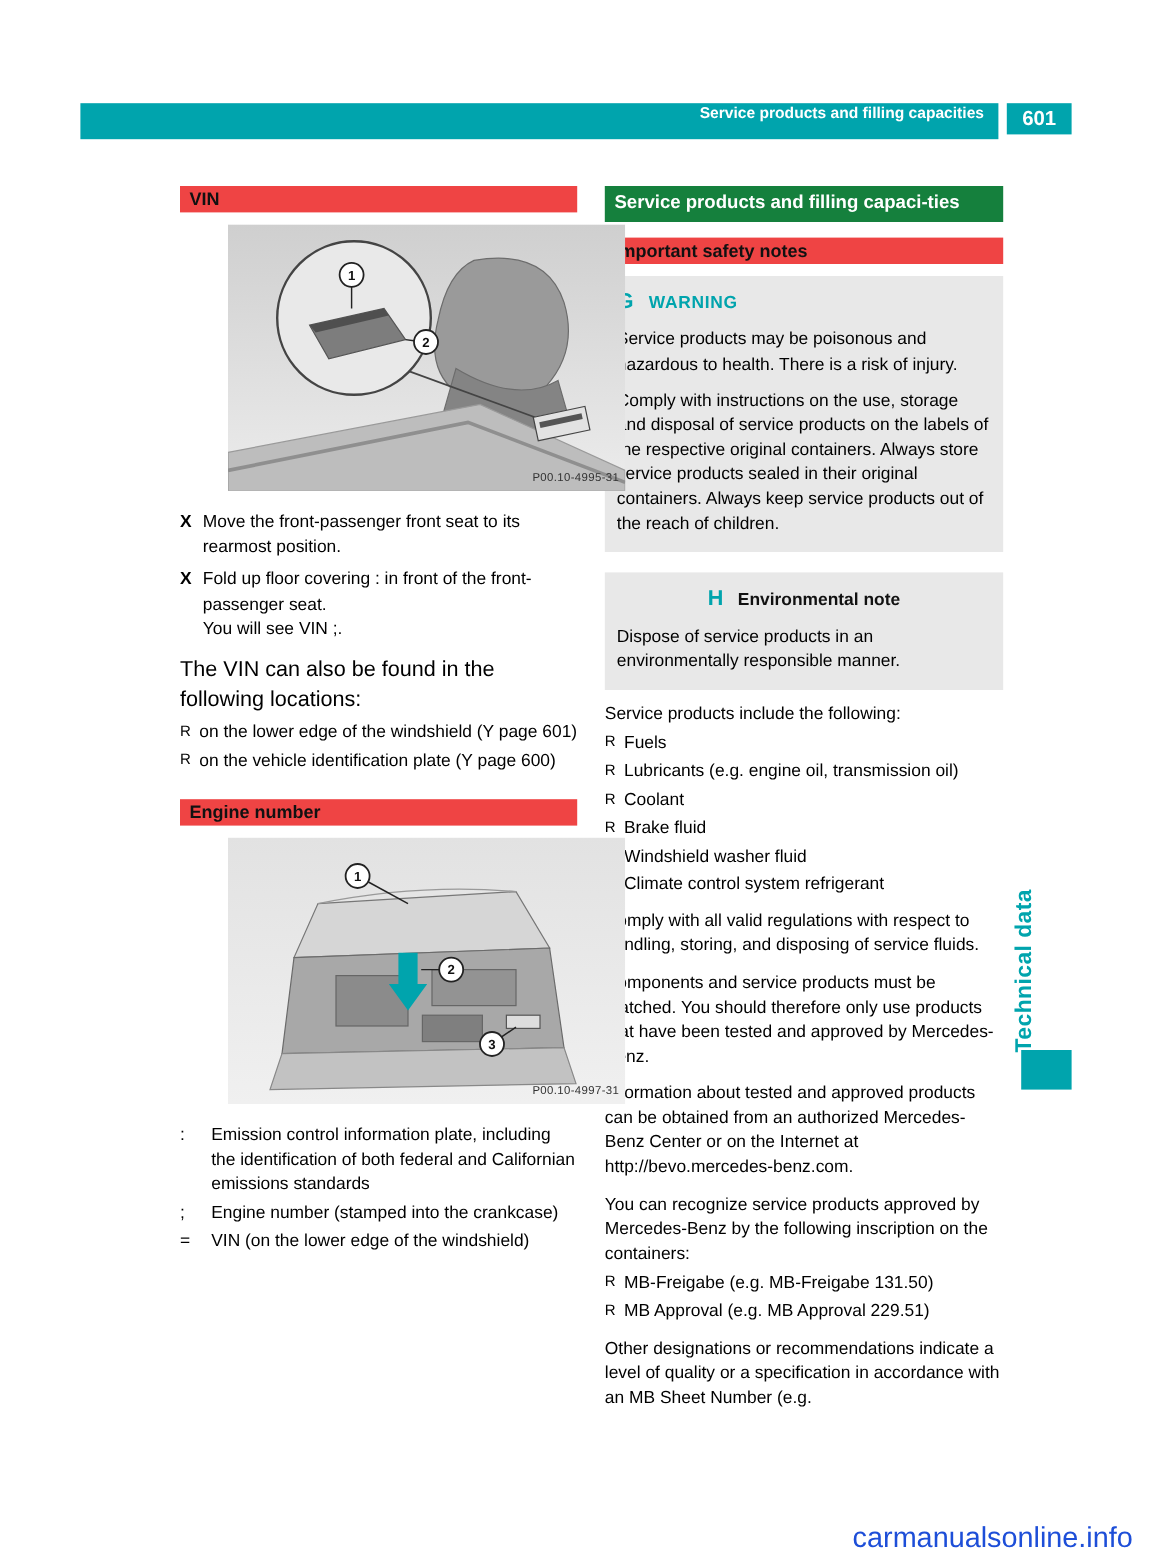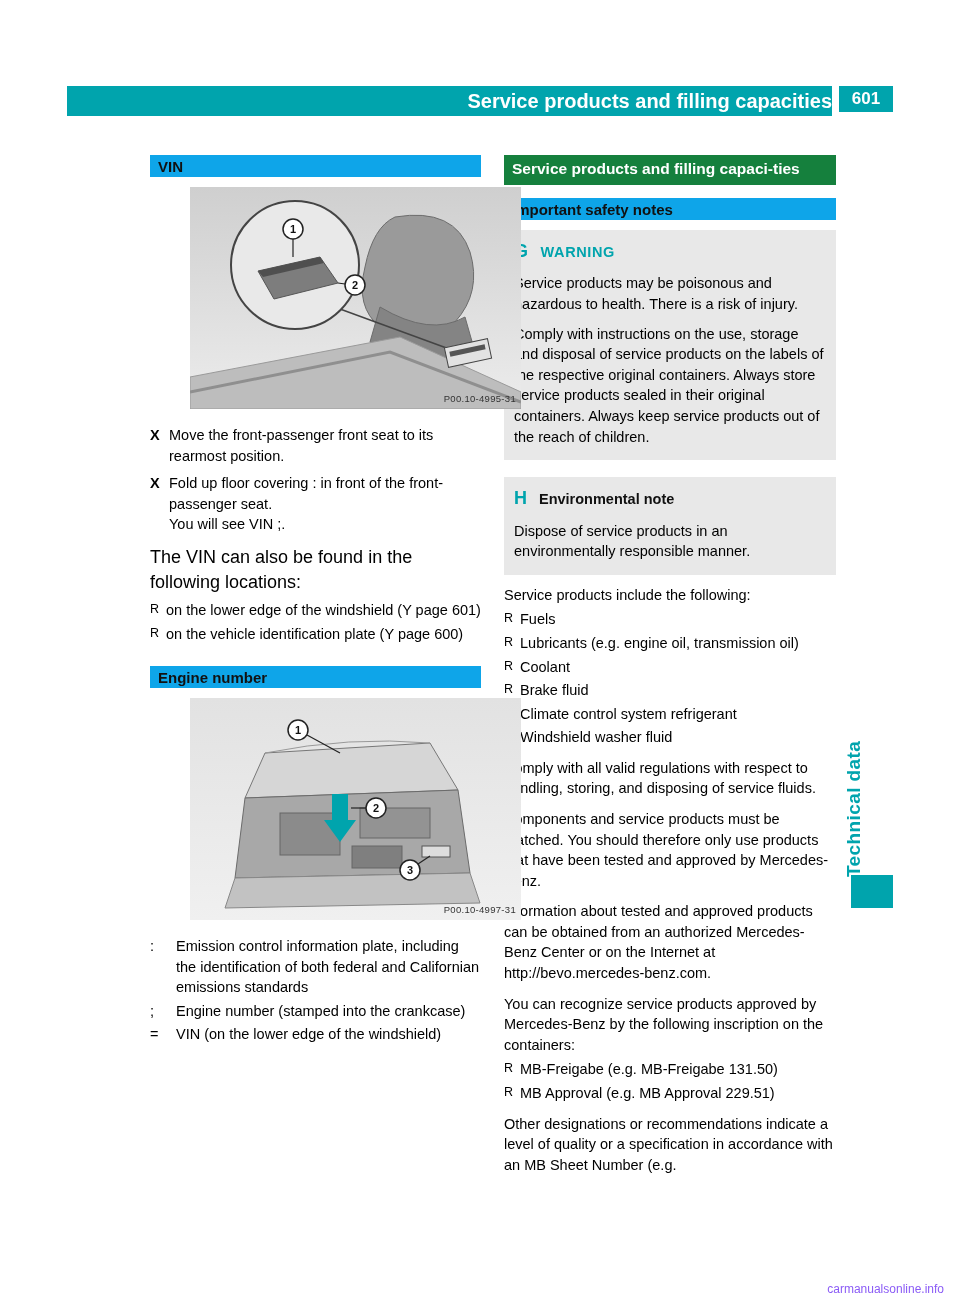--- a/index.html
+++ b/index.html
@@ -1,31 +1,31 @@
 <!DOCTYPE html>
 <html><head>
 <meta charset="utf-8">
 <style>
   html,body{margin:0;padding:0;background:#ffffff;}
   .page{position:relative;width:960px;height:1302px;background:#ffffff;overflow:hidden;
         font-family:"Liberation Sans", sans-serif;color:#000;}
 
   
   .header-bar{position:absolute;left:67px;top:86px;width:765px;height:30px;background:#00a4ad;
-              color:#fff;font-weight:bold;font-size:20px;display:flex;align-items:center;
-              justify-content:flex-end;box-sizing:border-box;}
+              color:#fff;font-weight:bold;font-size:13px;display:flex;
+              justify-content:flex-end;padding-right:12px;box-sizing:border-box;}
   .header-num{position:absolute;left:839px;top:86px;width:54px;height:26px;background:#00a4ad;
               color:#fff;font-weight:bold;font-size:17px;display:flex;align-items:center;justify-content:center;}
 
   
   .content{position:absolute;left:150px;top:155px;width:686px;display:flex;gap:23px;}
   .col-left{width:331px;}
   .col-right{width:332px;}
 
-  .sec-head{background:#0ea5e9;font-weight:bold;font-size:15px;padding:3px 8px 2px;color:#111;}
+  .sec-head{background:#ef4444;font-weight:bold;font-size:15px;padding:3px 8px 2px;color:#111;}
   .mt-engine{margin-top:22px;}
   .main-head{background:#15803d;color:#fff;font-weight:bold;font-size:15.5px;line-height:1.35;
              padding:4px 8px 5px;}
   .sub-head{margin-top:13px;}
 
   .figure{margin-top:10px;position:relative;width:331px;height:222px;}
   .figure svg{display:block;}
   .fig-caption{position:absolute;right:5px;bottom:5px;font-size:9.5px;color:#333;letter-spacing:0.3px;}
 
   .steps{margin-top:13px;}
@@ -40,35 +40,35 @@
   .bullet-text{flex:1;}
 
   .legend{margin-top:12px;}
   .legend-row{display:flex;font-size:14.5px;line-height:1.42;margin-top:3px;}
   .legend-sym{width:26px;flex:none;}
   .legend-text{flex:1;}
 
   .note-box{background:#e8e8e8;padding:9px 10px 13px;margin-top:10px;font-size:14.5px;line-height:1.42;}
   .note-box p{margin:9px 0 0;}
   .warn-title{color:#00a4ad;font-weight:bold;font-size:14.5px;letter-spacing:0.6px;}
-  .env-title{font-weight:bold;font-size:14.5px;color:#111;}
+  .env-title{font-weight:bold;font-size:14.5px;color:#111;text-align:center;}
   .note-icon{font-size:18px;margin-right:12px;font-weight:bold;}
   .env-title .note-icon{color:#00a4ad;}
   .env-box{margin-top:17px;}
 
   .r-para{font-size:14.5px;line-height:1.42;margin:10px 0 0;}
   .r-bullets{margin-top:4px;}
 
   
   .side-tab{position:absolute;left:843px;top:697px;height:180px;writing-mode:vertical-rl;
             transform:rotate(180deg);color:#00a4ad;font-weight:bold;font-size:19px;
             letter-spacing:0.4px;line-height:22px;}
   .side-square{position:absolute;left:851px;top:875px;width:42px;height:33px;background:#00a4ad;}
 
-  .watermark{position:absolute;right:16px;bottom:6px;color:#8b5cf6;font-size:12px;}
+  .watermark{position:absolute;right:16px;bottom:6px;color:#1d4ed8;font-size:24px;}
 
   .co-circle{fill:#ffffff;stroke:#222;stroke-width:1.5;}
   .co-num{font-size:11px;font-weight:bold;fill:#111;}
 </style>
 </head>
 <body>
 
 <div class="page">
 
   <div class="header-bar">
@@ -236,25 +236,25 @@
         <div class="bullet">
           <span class="bullet-marker">R</span>
           <span class="bullet-text">Coolant</span>
         </div>
         <div class="bullet">
           <span class="bullet-marker">R</span>
           <span class="bullet-text">Brake fluid</span>
         </div>
         <div class="bullet">
           <span class="bullet-marker">R</span>
+          <span class="bullet-text">Windshield washer fluid</span>
+        </div>
+        <div class="bullet">
+          <span class="bullet-marker">R</span>
           <span class="bullet-text">Climate control system refrigerant</span>
-        </div>
-        <div class="bullet">
-          <span class="bullet-marker">R</span>
-          <span class="bullet-text">Windshield washer fluid</span>
         </div>
       </div>
 
       <p class="r-para">Comply with all valid regulations with respect to handling, storing, and disposing of service fluids.</p>
       <p class="r-para">Components and service products must be matched. You should therefore only use products that have been tested and approved by Mercedes-Benz.</p>
       <p class="r-para">Information about tested and approved products can be obtained from an authorized Mercedes-Benz Center or on the Internet at http://bevo.mercedes-benz.com.</p>
       <p class="r-para">You can recognize service products approved by Mercedes-Benz by the following inscription on the containers:</p>
 
       <div class="r-bullets">
         <div class="bullet">

